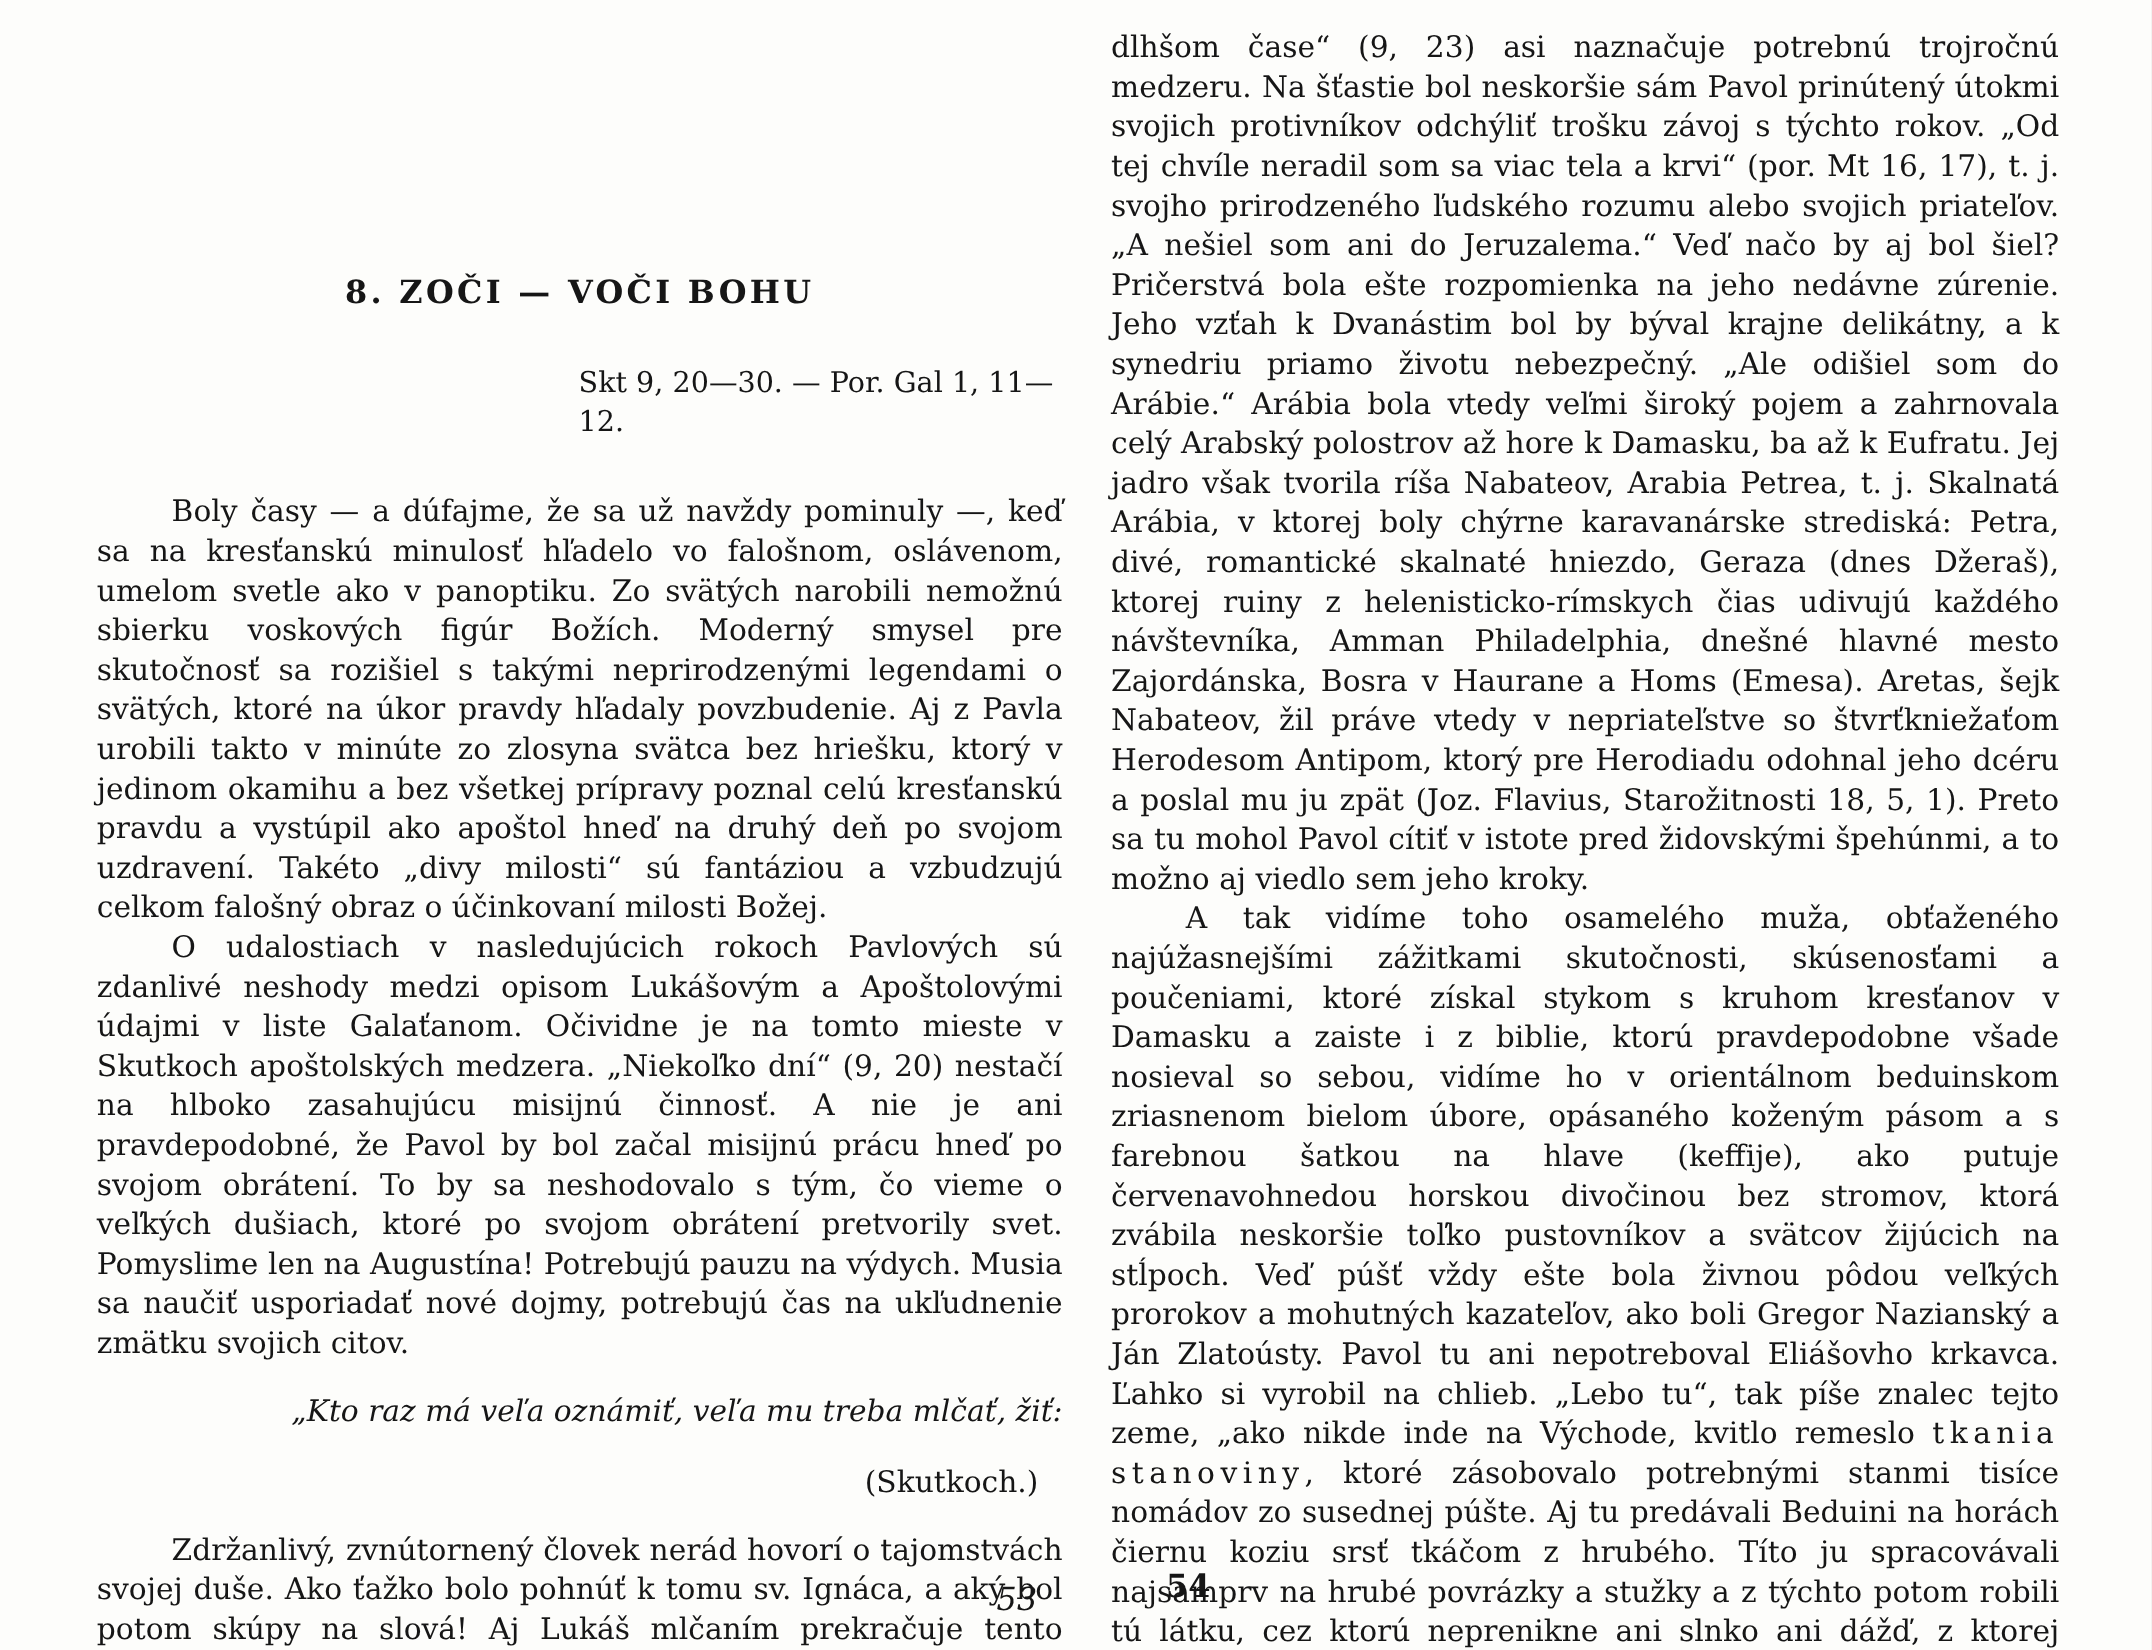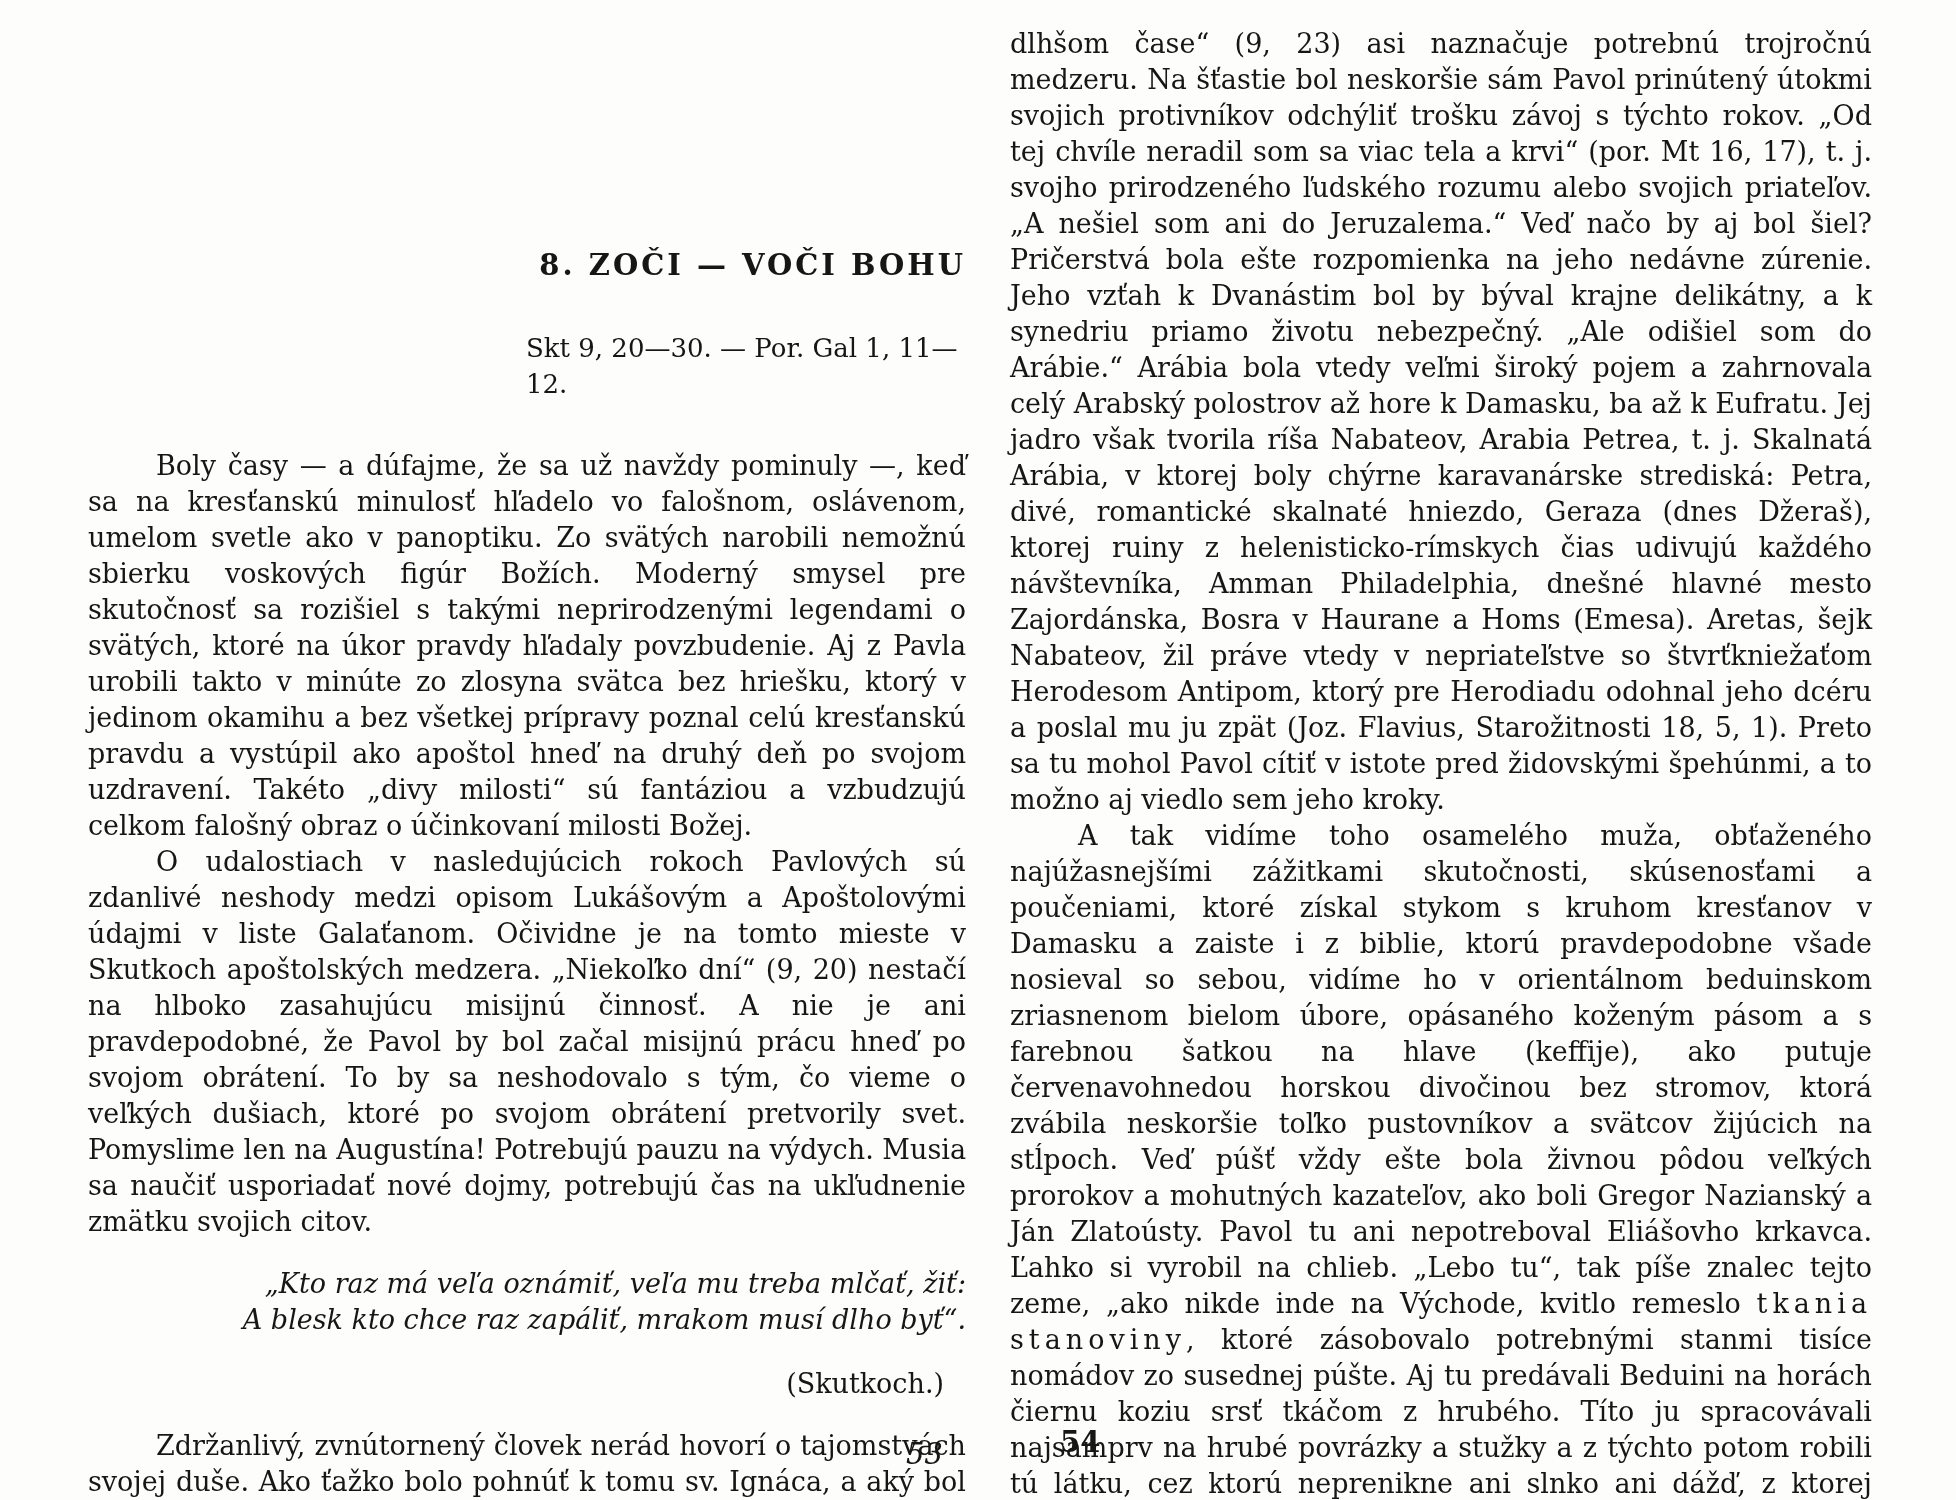--- a/index.html
+++ b/index.html
@@ -15,21 +15,21 @@
     overflow: hidden;
   }
   .page-col { position: absolute; }
   .left-col  { left: 88px;  top: 248px; width: 878px; }
   .right-col { left: 1010px; top: 26px;  width: 862px; }
 
   .heading {
     font-size: 29px;
     font-weight: bold;
     letter-spacing: 3px;
-    text-align: right;
+    text-align: center;
     margin: 0 0 48px 0;
     line-height: 34px;
   }
   .reference {
     margin: 0 0 46px 438px;
     font-size: 26px;
     line-height: 36px;
   }
   p.body {
     margin: 0;
@@ -69,21 +69,20 @@
     <div class="reference">
       <div>Skt 9, 20—30. — Por. Gal 1, 11—12.</div>
     </div>
 
     <p class="body indent">Boly časy — a dúfajme, že sa už navždy pominuly —, keď sa na kresťanskú minulosť hľadelo vo falošnom, oslávenom, umelom svetle ako v panoptiku. Zo svätých narobili nemožnú sbierku voskových figúr Božích. Moderný smysel pre skutočnosť sa rozišiel s takými neprirodzenými legendami o svätých, ktoré na úkor pravdy hľadaly povzbudenie. Aj z Pavla urobili takto v minúte zo zlosyna svätca bez hriešku, ktorý v jedinom okamihu a bez všetkej prípravy poznal celú kresťanskú pravdu a vystúpil ako apoštol hneď na druhý deň po svojom uzdravení. Takéto „divy milosti“ sú fantáziou a vzbudzujú celkom falošný obraz o účinkovaní milosti Božej.</p>
 
     <p class="body indent">O udalostiach v nasledujúcich rokoch Pavlových sú zdanlivé neshody medzi opisom Lukášovým a Apoštolovými údajmi v liste Galaťanom. Očividne je na tomto mieste v Skutkoch apoštolských medzera. „Niekoľko dní“ (9, 20) nestačí na hlboko zasahujúcu misijnú činnosť. A nie je ani pravdepodobné, že Pavol by bol začal misijnú prácu hneď po svojom obrátení. To by sa neshodovalo s tým, čo vieme o veľkých dušiach, ktoré po svojom obrátení pretvorily svet. Pomyslime len na Augustína! Potrebujú pauzu na výdych. Musia sa naučiť usporiadať nové dojmy, potrebujú čas na ukľudnenie zmätku svojich citov.</p>
 
     <blockquote class="verse">
       <div>„Kto raz má veľa oznámiť, veľa mu treba mlčať, žiť:</div>
-      <div>A blesk kto chce raz zapáliť, mrakom musí dlho byť“.</div>
     </blockquote>
 
     <div class="attribution">(Skutkoch.)</div>
 
     <p class="body indent">Zdržanlivý, zvnútornený človek nerád hovorí o tajomstvách svojej duše. Ako ťažko bolo pohnúť k tomu sv. Ignáca, a aký bol potom skúpy na slová! Aj Lukáš mlčaním prekračuje tento časový úsek. Alebo nič nevedel o ňom, alebo shováral sa s ním Pavol o týchto veciach celkom dôverne. Jeho poznámka „po</p>
   </div>
 
   <div class="page-col right-col">
     <p class="body">dlhšom čase“ (9, 23) asi naznačuje potrebnú trojročnú medzeru. Na šťastie bol neskoršie sám Pavol prinútený útokmi svojich protivníkov odchýliť trošku závoj s týchto rokov. „Od tej chvíle neradil som sa viac tela a krvi“ (por. Mt 16, 17), t. j. svojho prirodzeného ľudského rozumu alebo svojich priateľov. „A nešiel som ani do Jeruzalema.“ Veď načo by aj bol šiel? Pričerstvá bola ešte rozpomienka na jeho nedávne zúrenie. Jeho vzťah k Dvanástim bol by býval krajne delikátny, a k synedriu priamo životu nebezpečný. „Ale odišiel som do Arábie.“ Arábia bola vtedy veľmi široký pojem a zahrnovala celý Arabský polostrov až hore k Damasku, ba až k Eufratu. Jej jadro však tvorila ríša Nabateov, Arabia Petrea, t. j. Skalnatá Arábia, v ktorej boly chýrne karavanárske strediská: Petra, divé, romantické skalnaté hniezdo, Geraza (dnes Džeraš), ktorej ruiny z helenisticko-rímskych čias udivujú každého návštevníka, Amman Philadelphia, dnešné hlavné mesto Zajordánska, Bosra v Haurane a Homs (Emesa). Aretas, šejk Nabateov, žil práve vtedy v nepriateľstve so štvrťkniežaťom Herodesom Antipom, ktorý pre Herodiadu odohnal jeho dcéru a poslal mu ju zpät (Joz. Flavius, Starožitnosti 18, 5, 1). Preto sa tu mohol Pavol cítiť v istote pred židovskými špehúnmi, a to možno aj viedlo sem jeho kroky.</p>
 

